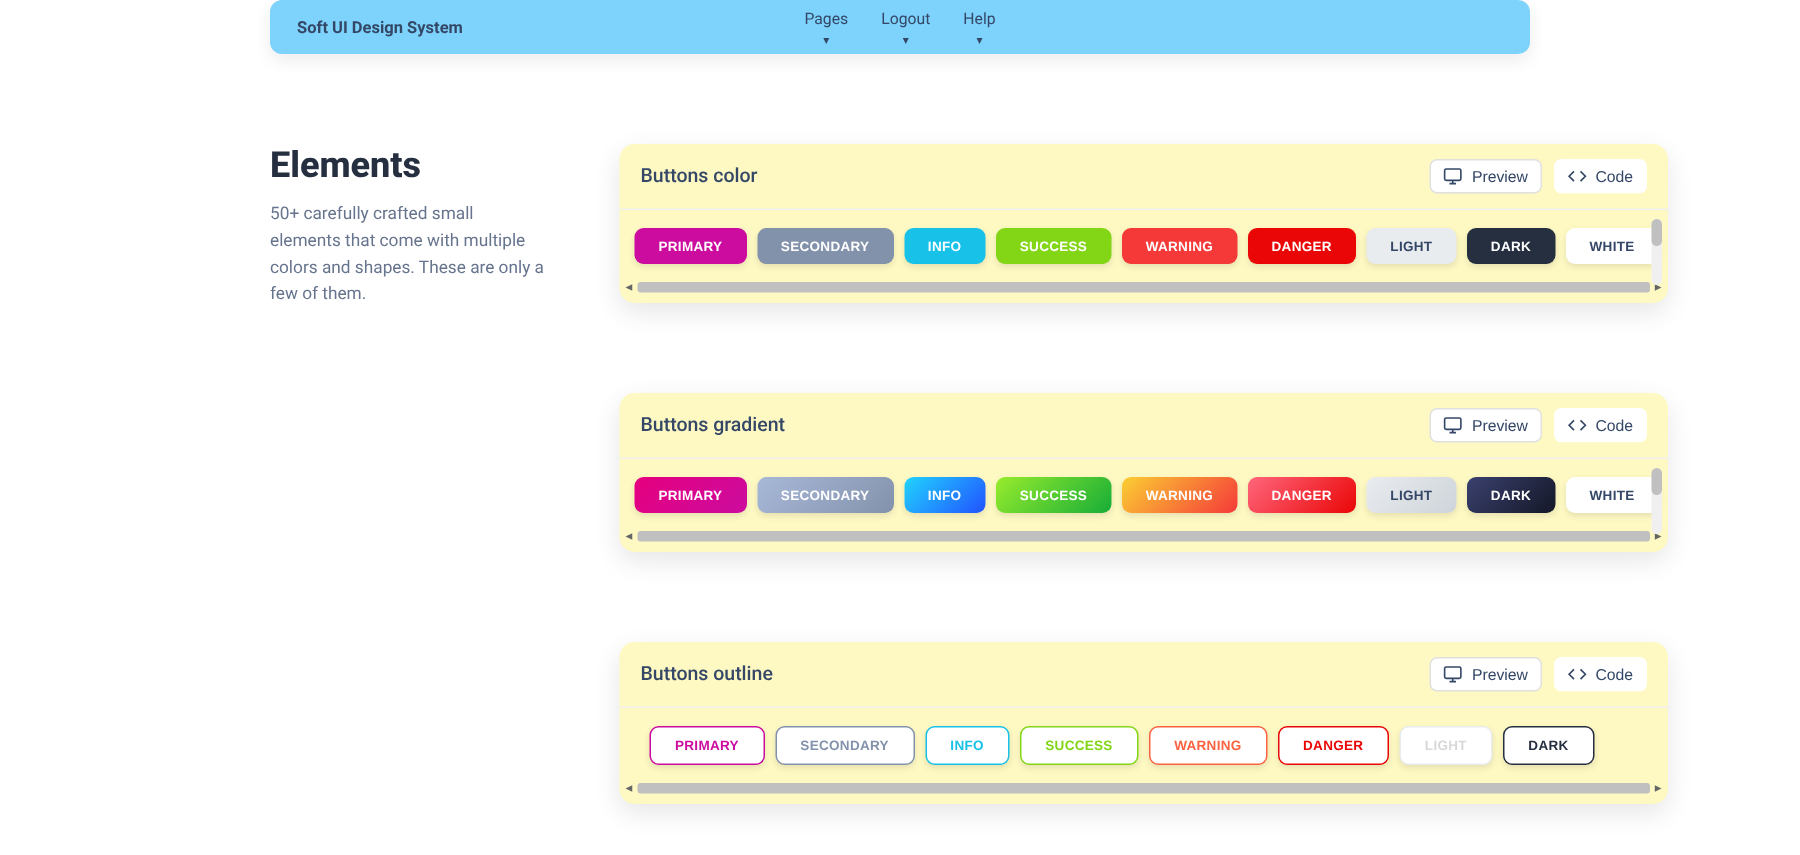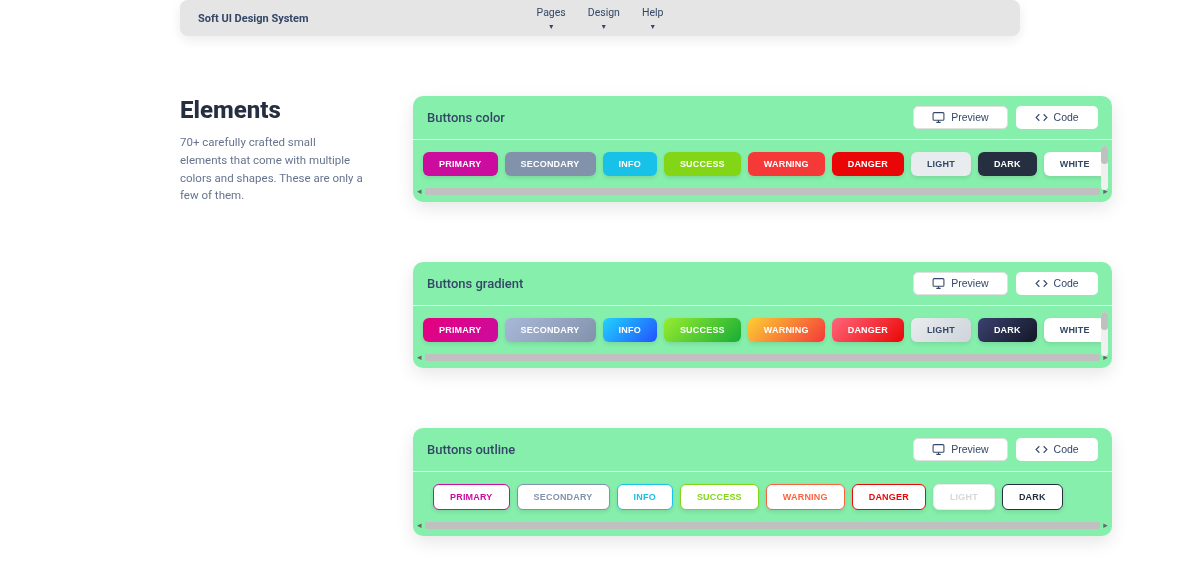--- a/index.html
+++ b/index.html
@@ -10,21 +10,21 @@
       width: 1200px;
       height: 570px;
       overflow: hidden;
     }
 
     
     .navbar {
       position: relative;
       margin: 0 auto;
       width: 840px;
-      background: #e5e5e5;
+      background: #7dd3fc;
       border-radius: 8px;
       box-shadow: 0 4px 12px rgba(0,0,0,0.08);
       height: 36px;
       display: flex;
       align-items: center;
       padding: 0 18px;
       margin-top: 0;
     }
     .navbar .brand {
       font-weight: 700;
@@ -95,21 +95,21 @@
       flex: 1;
       display: flex;
       flex-direction: column;
       gap: 60px;
     }
 
     
     .section-card {
       border-radius: 10px;
       box-shadow: 0 6px 18px rgba(0,0,0,0.10);
-      background: #86efac;
+      background: #fef9c3;
       overflow: hidden;
     }
     .card-header {
       display: flex;
       align-items: center;
       justify-content: space-between;
       padding: 10px 14px;
       border-bottom: 1px solid #f0f0f0;
     }
     .card-title {
@@ -117,27 +117,27 @@
       font-weight: 500;
       color: #344767;
     }
     .card-actions {
       display: flex;
       gap: 8px;
       align-items: center;
     }
     .action-btn {
       display: inline-flex;
-      align-items: flex-start;
+      align-items: center;
       gap: 6px;
       font-size: 10.5px;
       color: #344767;
       border: 1px solid #e0e0e0;
       background: #fff;
-      padding: 4px 18px;
+      padding: 4px 8px;
       border-radius: 5px;
       cursor: pointer;
     }
     .action-btn.plain { border-color: transparent; }
     .action-btn svg { width: 13px; height: 13px; }
 
     .card-body {
       padding: 12px 0 6px 0;
       position: relative;
     }
@@ -222,34 +222,34 @@
 <body>
 
 <div class="navbar">
   <div class="brand">Soft UI Design System</div>
   <div class="nav-center">
     <span class="nav-item">
       <span>Pages</span>
       <span class="chevron">▾</span>
     </span>
     <span class="nav-item">
-      <span>Design</span>
+      <span>Logout</span>
       <span class="chevron">▾</span>
     </span>
     <span class="nav-item">
       <span>Help</span>
       <span class="chevron">▾</span>
     </span>
   </div>
 </div>
 
 <div class="container">
   <div class="left">
     <h2>Elements</h2>
-    <p>70+ carefully crafted small elements that come with multiple colors and shapes. These are only a few of them.</p>
+    <p>50+ carefully crafted small elements that come with multiple colors and shapes. These are only a few of them.</p>
   </div>
 
   <div class="right">
 
     <div class="section-card">
       <div class="card-header">
         <div class="card-title">Buttons color</div>
         <div class="card-actions">
           <button class="action-btn">
             <svg viewBox="0 0 24 24" fill="none" stroke="#344767" stroke-width="2">

